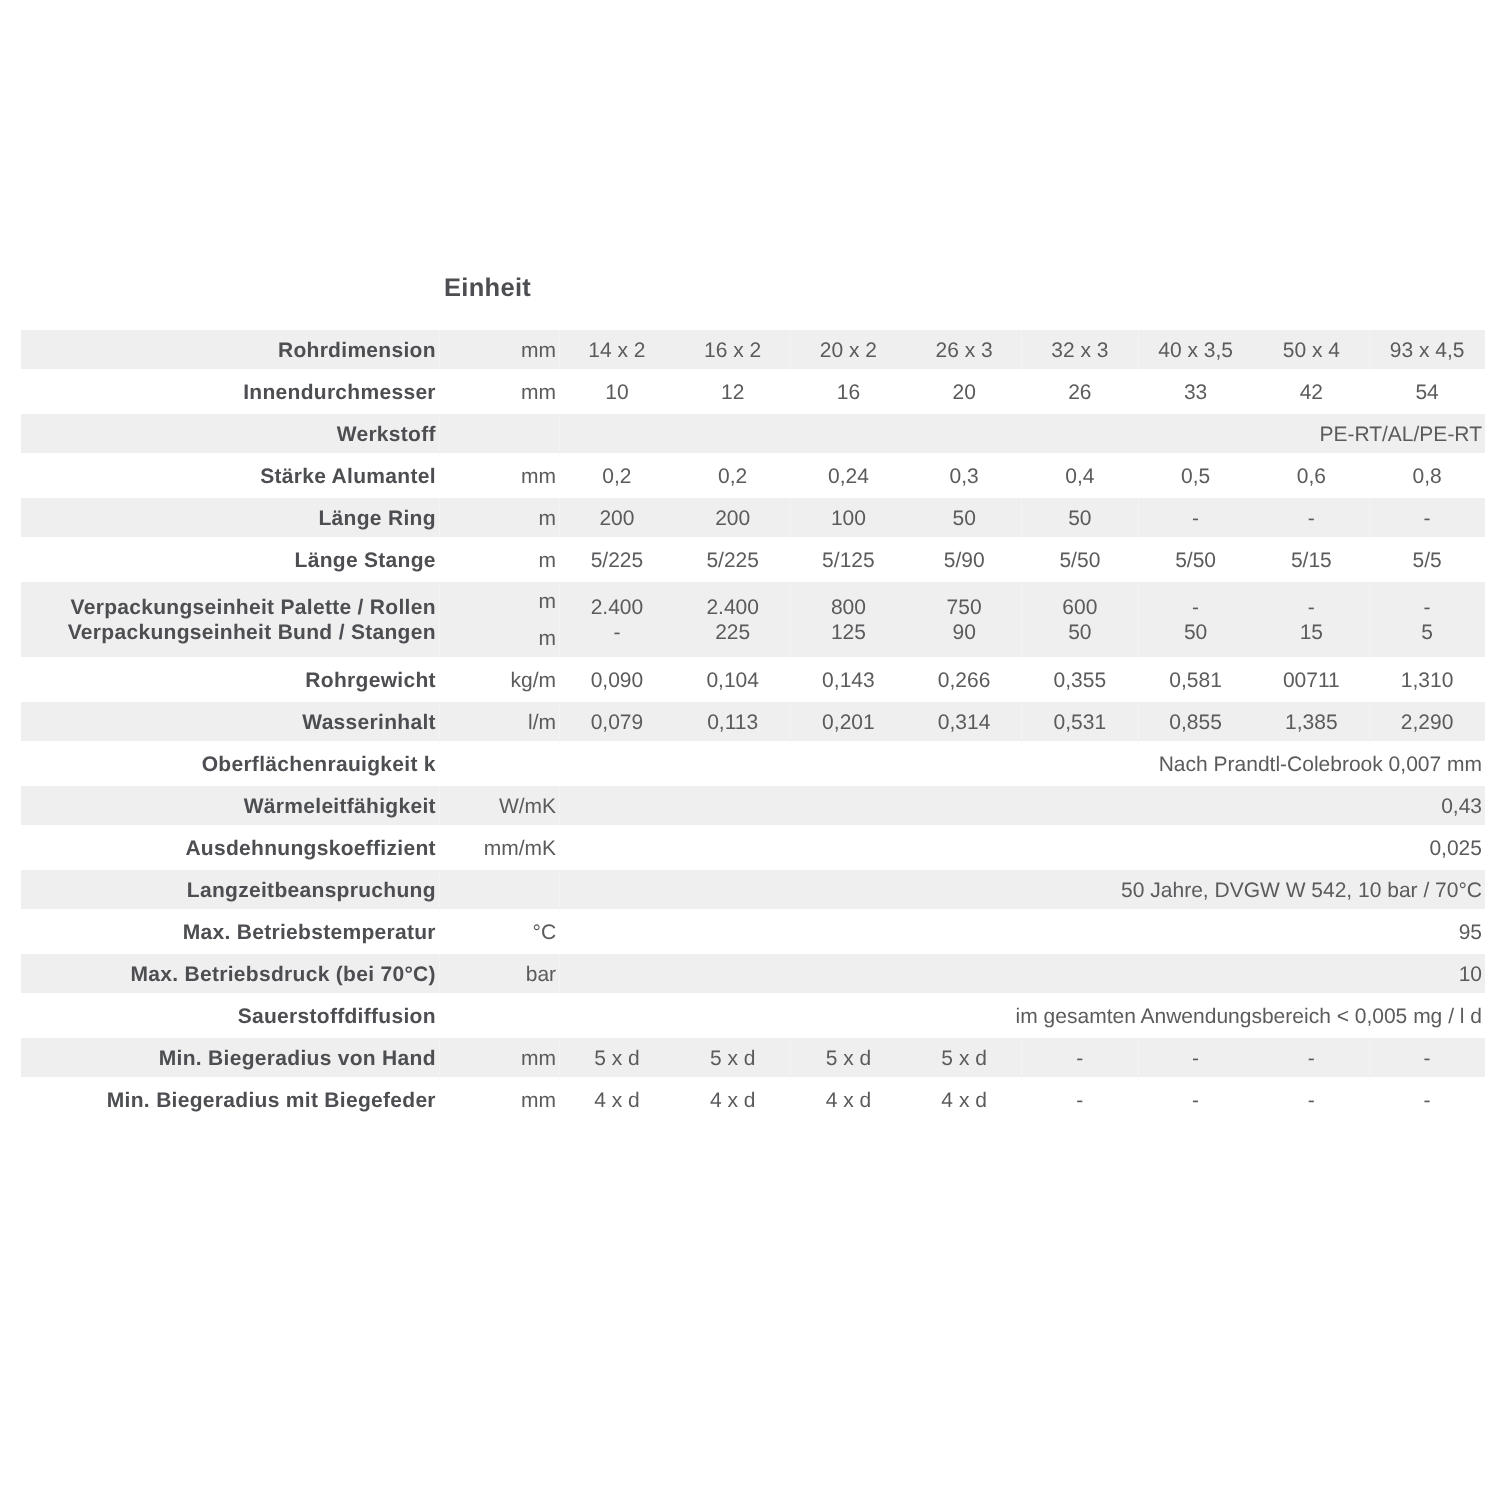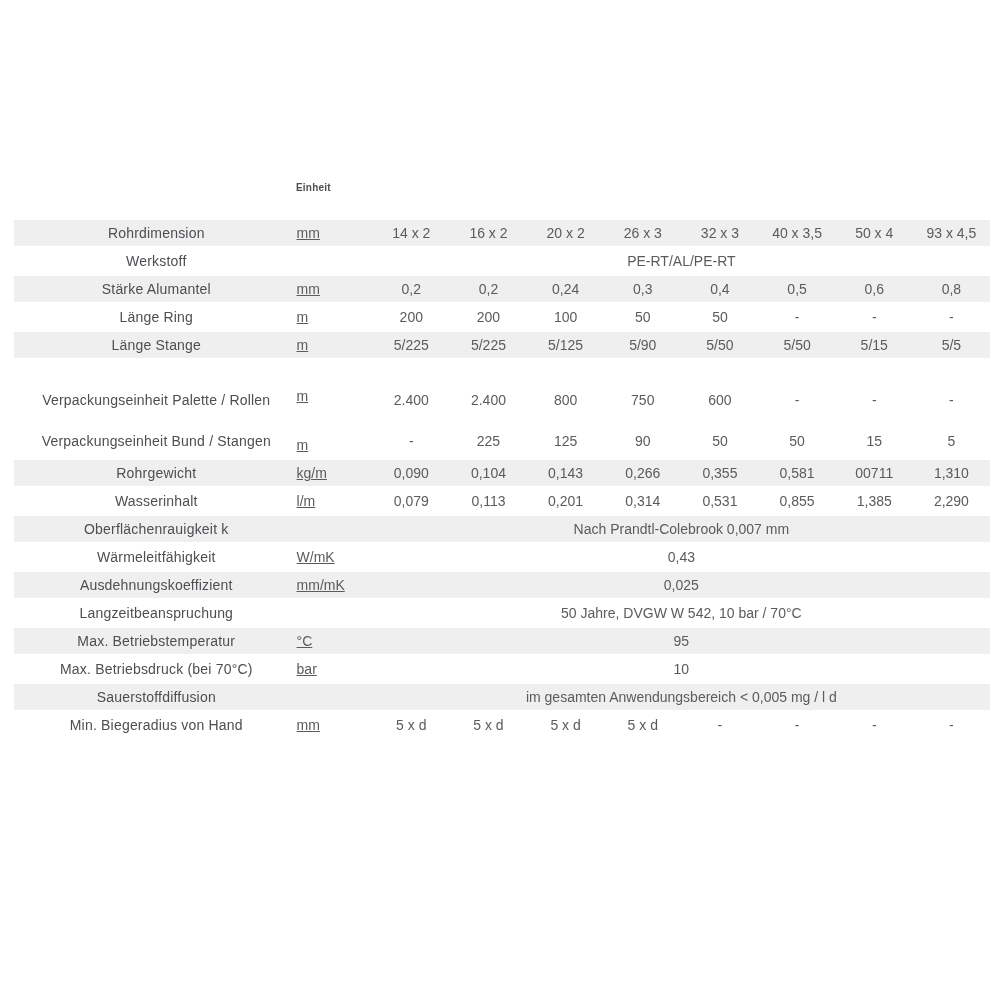--- a/index.html
+++ b/index.html
@@ -12,45 +12,45 @@
   html,body{margin:0;padding:0;}
   body{
     width:1000px;height:1000px;background:var(--page-bg);
     font-family:"Liberation Sans","DejaVu Sans",sans-serif;
     -webkit-font-smoothing:antialiased;
   }
   .page{position:relative;width:1000px;height:1000px;overflow:hidden;}
   .table-wrap{position:absolute;left:14px;top:220px;width:976px;}
   .einheit-label{
     position:absolute;left:282px;top:-38px;
-    font-size:10px;font-weight:bold;color:var(--label-color);
+    font-size:17px;font-weight:bold;color:var(--label-color);
     letter-spacing:.2px;
   }
   table.spec{
     width:976px;border-collapse:separate;border-spacing:0;
     table-layout:fixed;font-size:14px;color:var(--value-color);
   }
   col.c-label{width:278px;}
   col.c-unit{width:80px;}
   col.c-val{width:77px;}
   tbody tr:nth-child(odd) td{background:var(--row-alt);}
   td{
     height:28px;padding:0 2px;vertical-align:middle;
     border-bottom:2px solid #ffffff;line-height:16px;
   }
   td.lbl{
-    font-weight:normal;color:var(--label-color);
-    padding-left:8px;letter-spacing:.2px;text-align:center;
+    font-weight:bold;color:var(--label-color);
+    padding-left:8px;letter-spacing:.2px;text-align:right;
     white-space:nowrap;overflow:hidden;
   }
-  td.unit{padding-left:4px;text-align:left;white-space:nowrap;text-decoration:underline;}
+  td.unit{padding-left:4px;text-align:right;white-space:nowrap;}
   td.val{text-align:center;white-space:nowrap;}
-  td.span-val{text-align:center;}
+  td.span-val{text-align:right;}
   tr.double td{height:52px;}
-  tr.double .line{line-height:17px;margin-top:24px;}
+  tr.double .line{line-height:17px;}
   tr.double td.unit .line{line-height:25px;}
 </style>
 </head>
 <body>
 
 <div class="page">
   <div class="table-wrap">
     <div class="einheit-label">Einheit</div>
     <table class="spec">
       <colgroup>
@@ -72,20 +72,32 @@
             <td class="val">14 x 2</td>
             <td class="val">16 x 2</td>
             <td class="val">20 x 2</td>
             <td class="val">26 x 3</td>
             <td class="val">32 x 3</td>
             <td class="val">40 x 3,5</td>
             <td class="val">50 x 4</td>
             <td class="val">93 x 4,5</td>
           </tr>
           <tr>
+            <td class="lbl">Innendurchmesser</td>
+            <td class="unit">mm</td>
+            <td class="val">10</td>
+            <td class="val">12</td>
+            <td class="val">16</td>
+            <td class="val">20</td>
+            <td class="val">26</td>
+            <td class="val">33</td>
+            <td class="val">42</td>
+            <td class="val">54</td>
+          </tr>
+          <tr>
             <td class="lbl">Werkstoff</td>
             <td class="unit"></td>
             <td class="span-val" colspan="8">PE-RT/AL/PE-RT</td>
           </tr>
           <tr>
             <td class="lbl">Stärke Alumantel</td>
             <td class="unit">mm</td>
             <td class="val">0,2</td>
             <td class="val">0,2</td>
             <td class="val">0,24</td>
@@ -225,16 +237,28 @@
             <td class="unit">mm</td>
             <td class="val">5 x d</td>
             <td class="val">5 x d</td>
             <td class="val">5 x d</td>
             <td class="val">5 x d</td>
             <td class="val">-</td>
             <td class="val">-</td>
             <td class="val">-</td>
             <td class="val">-</td>
           </tr>
+          <tr>
+            <td class="lbl">Min. Biegeradius mit Biegefeder</td>
+            <td class="unit">mm</td>
+            <td class="val">4 x d</td>
+            <td class="val">4 x d</td>
+            <td class="val">4 x d</td>
+            <td class="val">4 x d</td>
+            <td class="val">-</td>
+            <td class="val">-</td>
+            <td class="val">-</td>
+            <td class="val">-</td>
+          </tr>
         </tbody>
     </table>
   </div>
 </div>
 
 </body></html>

